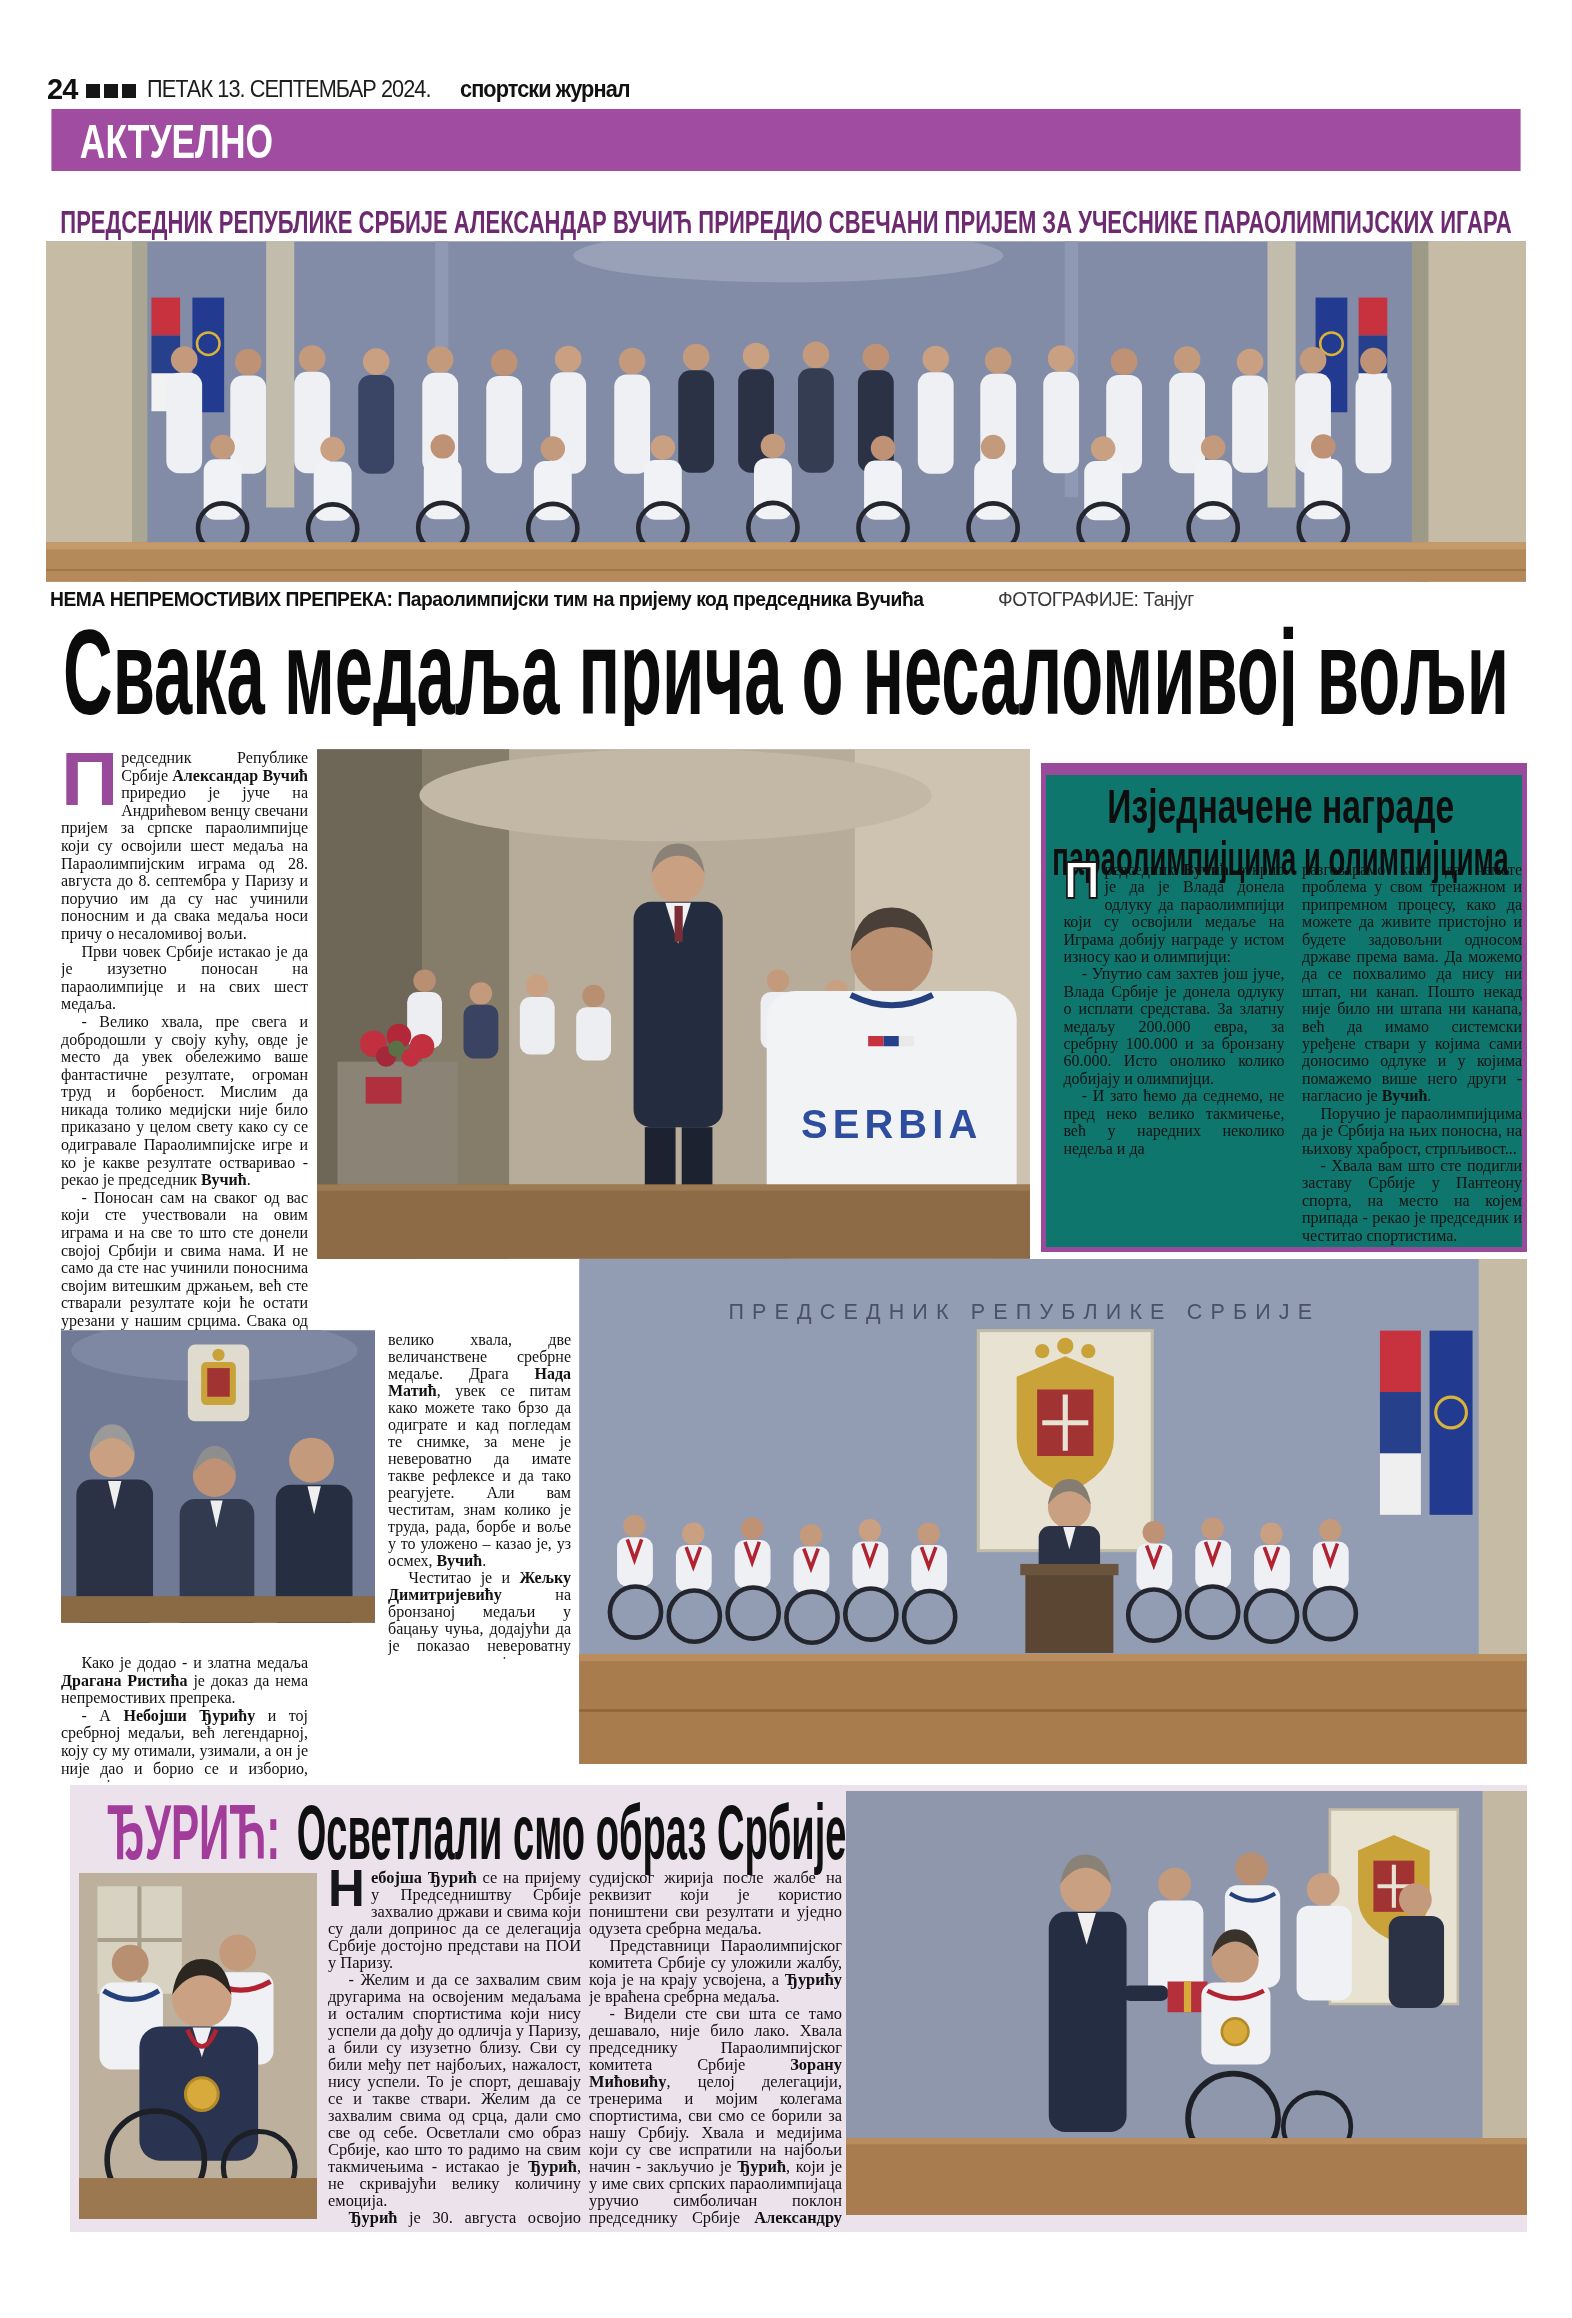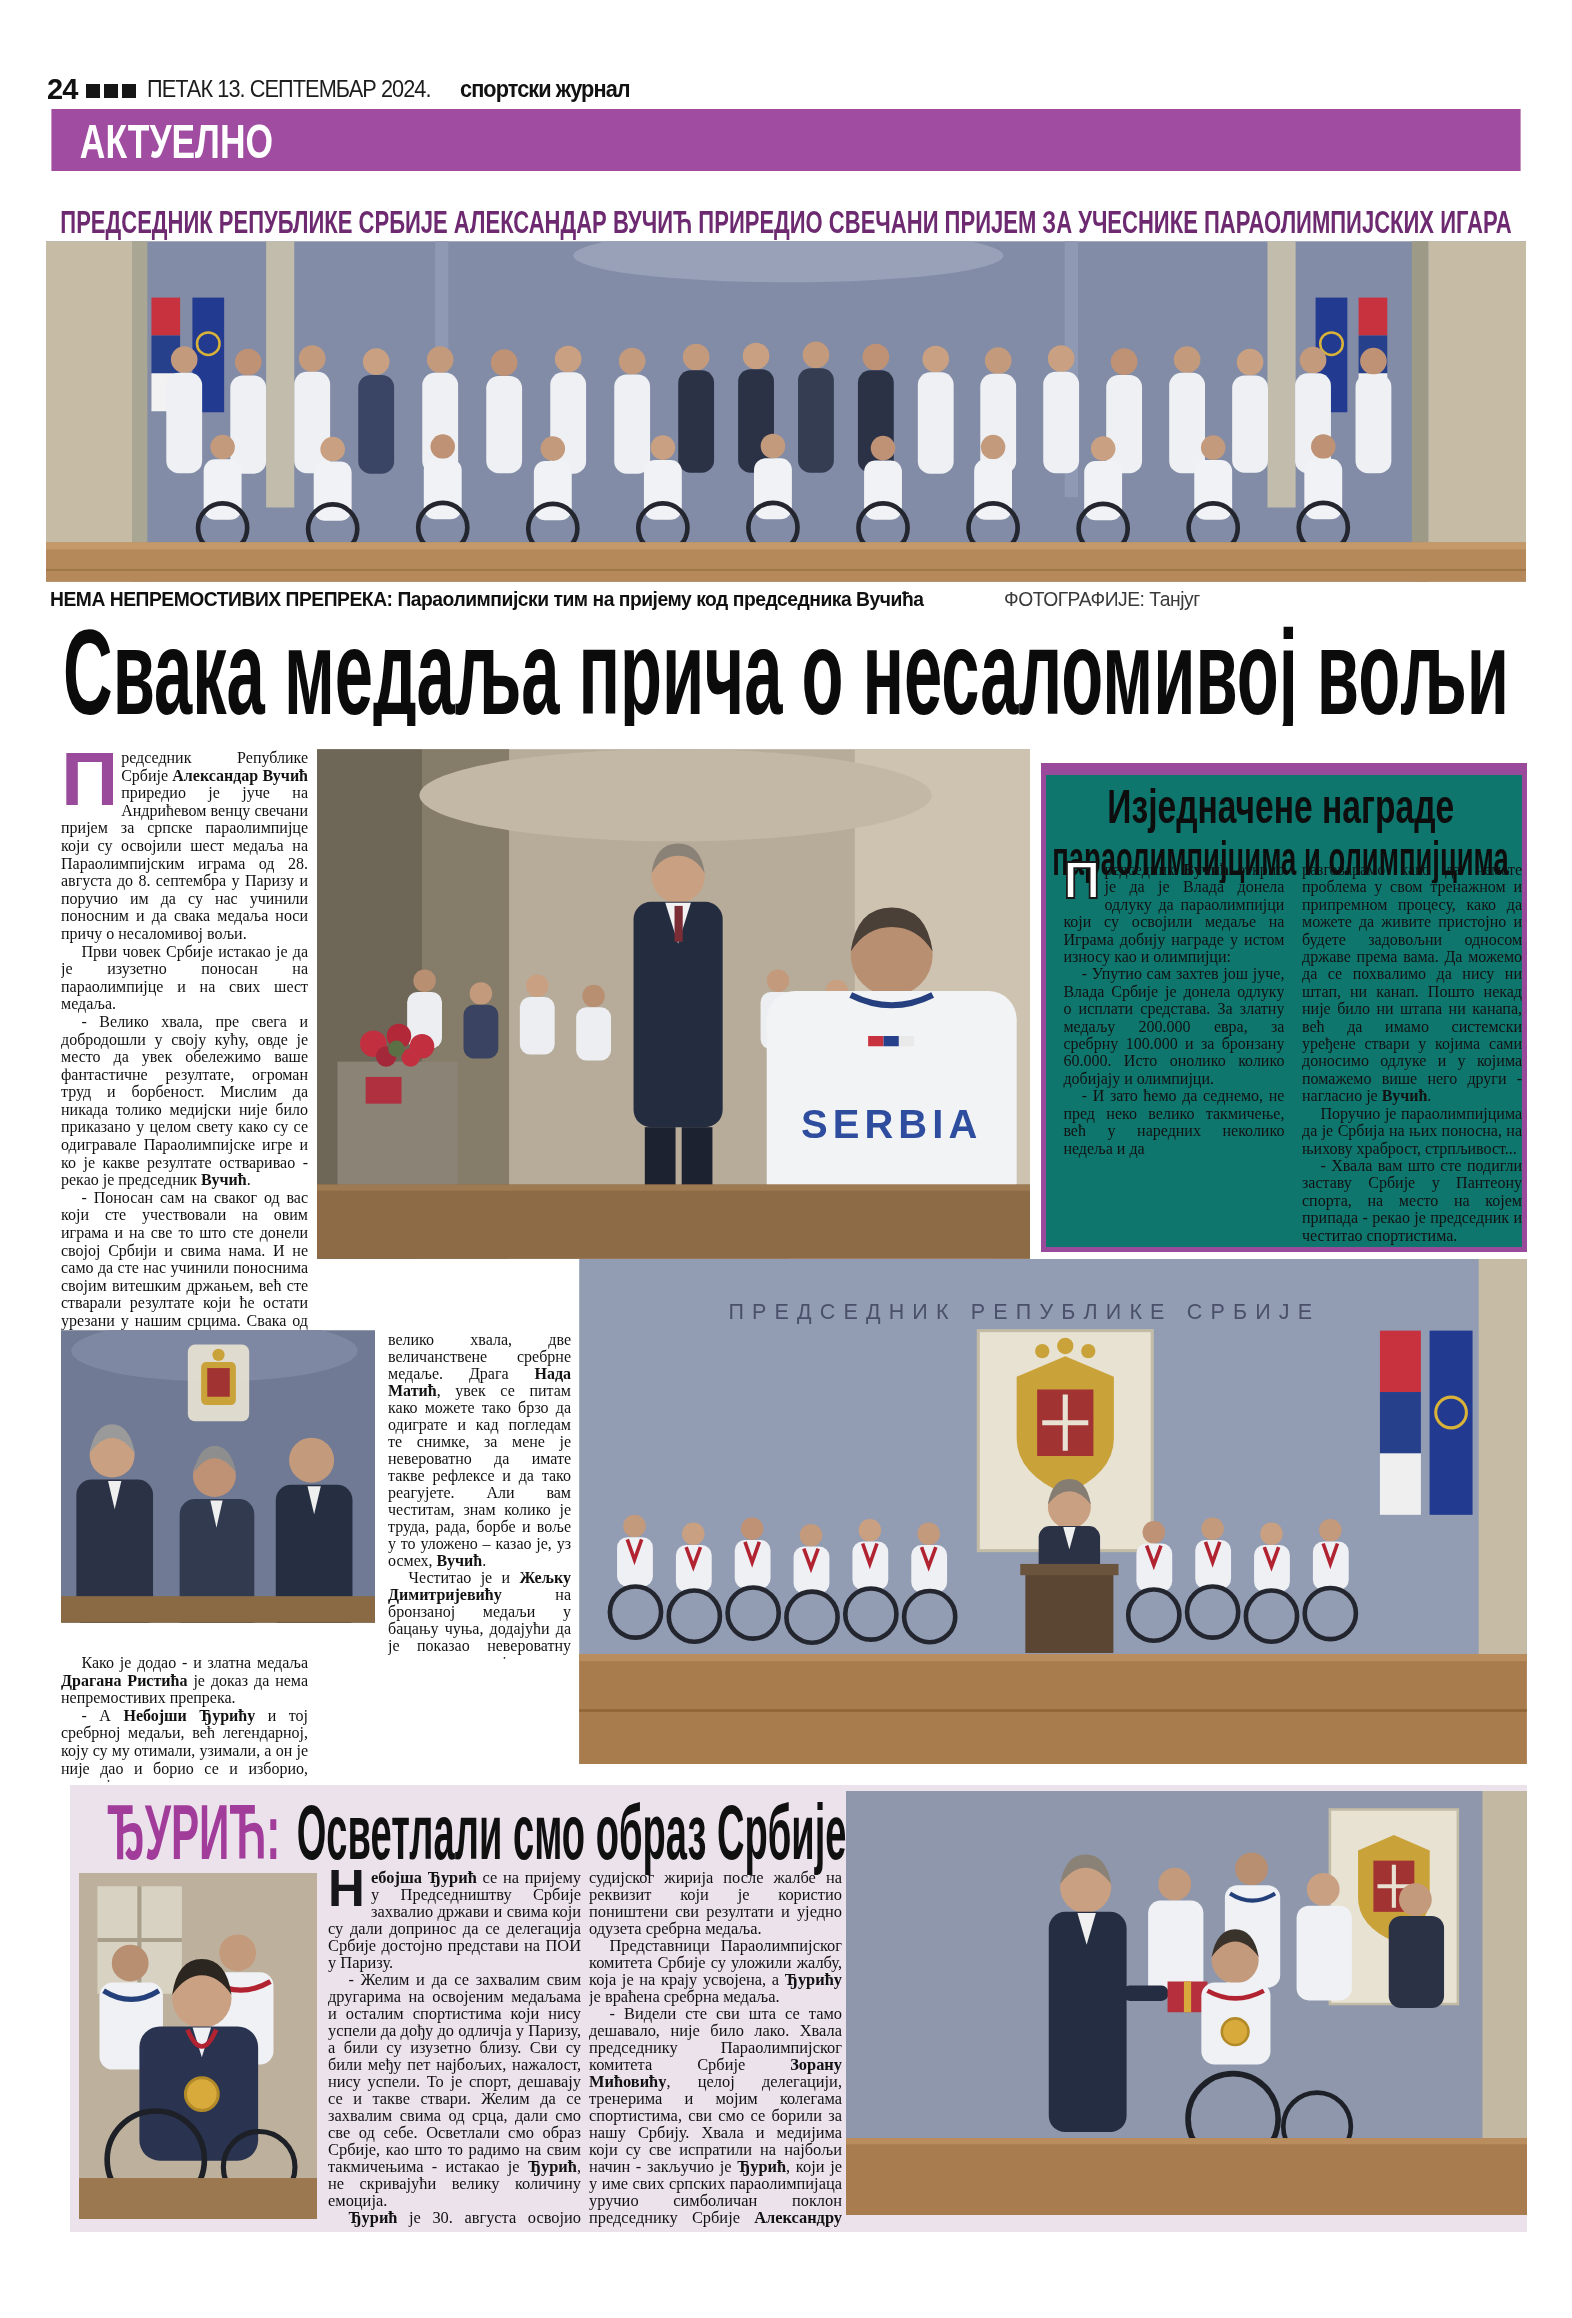--- a/index.html
+++ b/index.html
@@ -17,21 +17,21 @@
   
   .bodytxt{font-size:16px;line-height:17.6px;text-align:justify;}
   .bodytxt p{margin:0;text-indent:20.5px;}
   .bodytxt p.np{text-indent:0;}
   .bodytxt b{font-weight:bold;}
   .dc{float:left;font-family:"Liberation Sans",sans-serif;font-weight:bold;}
   .dc1{font-size:76px;line-height:53px;width:53px;color:#9a4a9b;margin:3.1px 7.2px 0 0;transform:scaleX(1.05);transform-origin:left top;}
   .dc2{font-size:51px;line-height:36px;width:36px;color:#fff;-webkit-text-stroke:1.8px #181818;margin:2px 5.1px 0 0;}
   .dc3{font-size:51px;line-height:36px;width:38px;color:#17171b;margin:2px 5.1px 0 0;}
   #caption{left:50px;top:587px;width:1475px;font-family:"Liberation Sans",sans-serif;font-size:20.5px;
-           letter-spacing:-0.5px;display:flex;gap:25px;align-items:baseline;}
+           letter-spacing:-0.5px;display:flex;gap:19px;align-items:baseline;}
   #caption .cb{font-weight:bold;color:#101010;transform:scaleX(.94);transform-origin:left;}
   #caption .cc{color:#3a3a3a;transform:scaleX(.94);transform-origin:left;}
   
   #sidebar{left:1041px;top:763px;width:486px;height:489px;background:#0f766e;box-sizing:border-box;
            border:5.1px solid #9a4a9b;border-top:12.8px solid #9a4a9b;}
   .sbcol{position:absolute;font-size:16px;line-height:17.4px;text-align:justify;}
   .sbcol p{margin:0;text-indent:18.4px;}
   .sbcol p.np{text-indent:0;}
   
   #a2box{left:70px;top:1785px;width:1457px;height:447px;background:#ebe2ec;}

